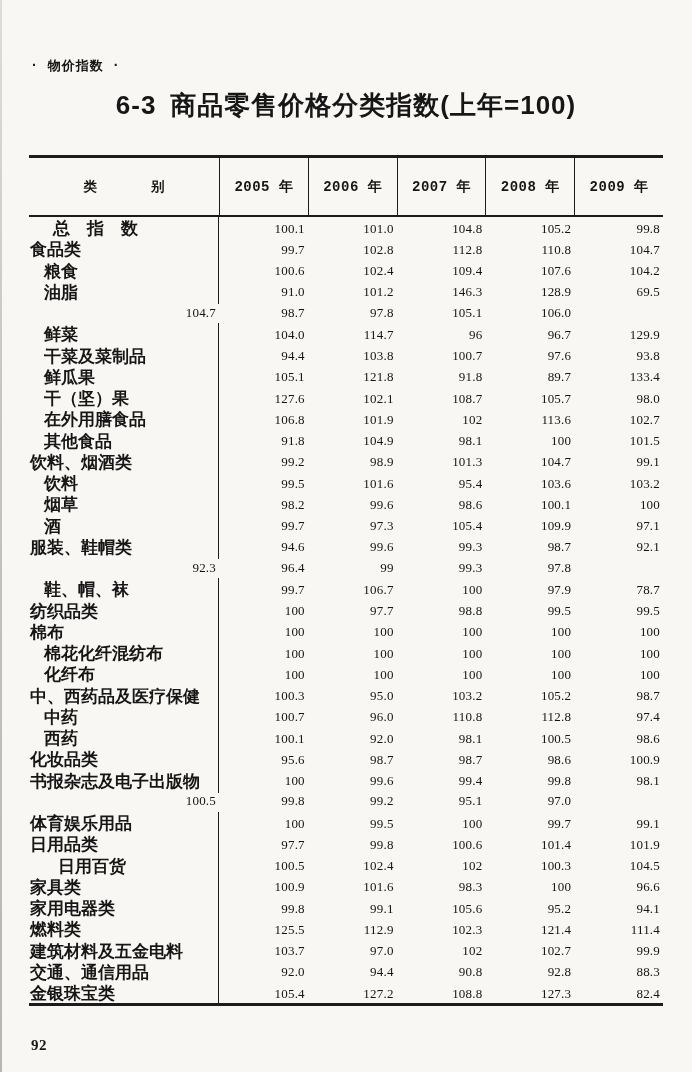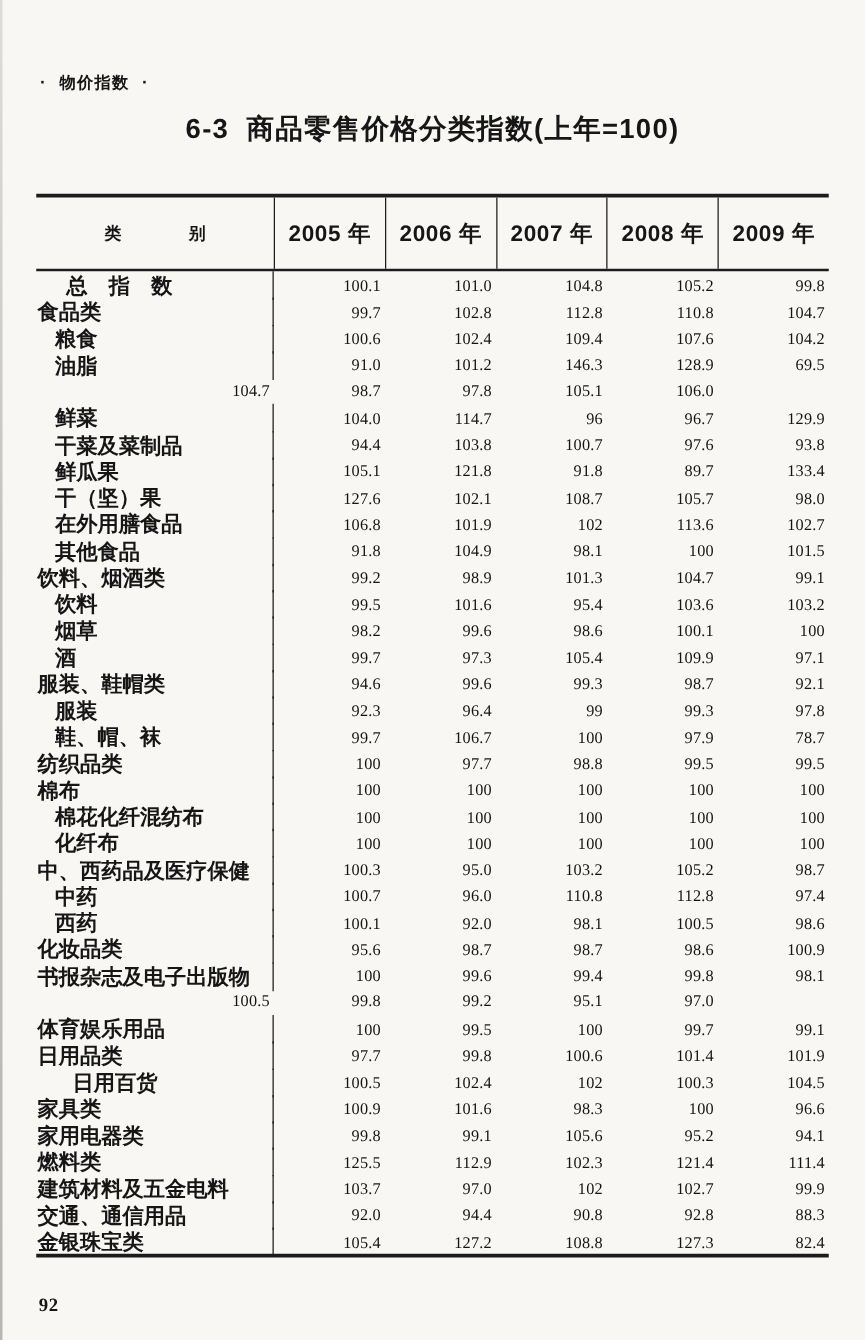--- a/index.html
+++ b/index.html
@@ -16,41 +16,41 @@
     opacity:.8;
   }
   .section-marker{
     position:absolute;left:32px;top:57px;
     font-size:13px;font-weight:700;letter-spacing:1px;
     display:flex;align-items:center;gap:10px;
   }
   .section-marker .bullet{font-size:14px;transform:translateY(-1px);}
   .title{
     position:absolute;left:0;top:88px;width:692px;margin:0;
-    text-align:center;font-size:22px;font-weight:700;letter-spacing:1px;
+    text-align:center;font-size:26px;font-weight:700;letter-spacing:1px;
   }
   .title .tnum{margin-right:14px;}
   .table{
     position:absolute;left:29px;top:155px;width:634px;
   }
   .thead{
     display:grid;grid-template-columns:190px repeat(5,1fr);
     height:57px;
     border-top:3px solid #1c1c1c;
     border-bottom:2px solid #1c1c1c;
     align-items:center;
   }
   .thead .th{
     height:100%;display:flex;align-items:center;justify-content:center;
     font-size:13.5px;font-weight:700;
   }
   .thead .th.year{
     border-left:1.5px solid #1c1c1c;
-    font-family:Liberation Sans, sans-serif;
-    font-weight:700;font-size:18px;letter-spacing:.5px;
+    font-family:Liberation Mono, monospace;
+    font-weight:700;font-size:14px;letter-spacing:.5px;
   }
   .tbody{border-bottom:3px solid #1c1c1c;}
   .tr{
     display:grid;grid-template-columns:190px repeat(5,1fr);
     height:21.26px;align-items:center;
   }
   .td{height:100%;display:flex;align-items:center;}
   .td.cat{
     border-right:1.5px solid #1c1c1c;
     font-size:17px;font-weight:700;
@@ -218,21 +218,20 @@
       </div>
       <div class="tr">
         <div class="td cat ind-0">服装、鞋帽类</div>
         <div class="td num">94.6</div>
         <div class="td num">99.6</div>
         <div class="td num">99.3</div>
         <div class="td num">98.7</div>
         <div class="td num">92.1</div>
       </div>
       <div class="tr">
-        <div class="td cat ind-1">服装</div>
         <div class="td num">92.3</div>
         <div class="td num">96.4</div>
         <div class="td num">99</div>
         <div class="td num">99.3</div>
         <div class="td num">97.8</div>
       </div>
       <div class="tr">
         <div class="td cat ind-1">鞋、帽、袜</div>
         <div class="td num">99.7</div>
         <div class="td num">106.7</div>

